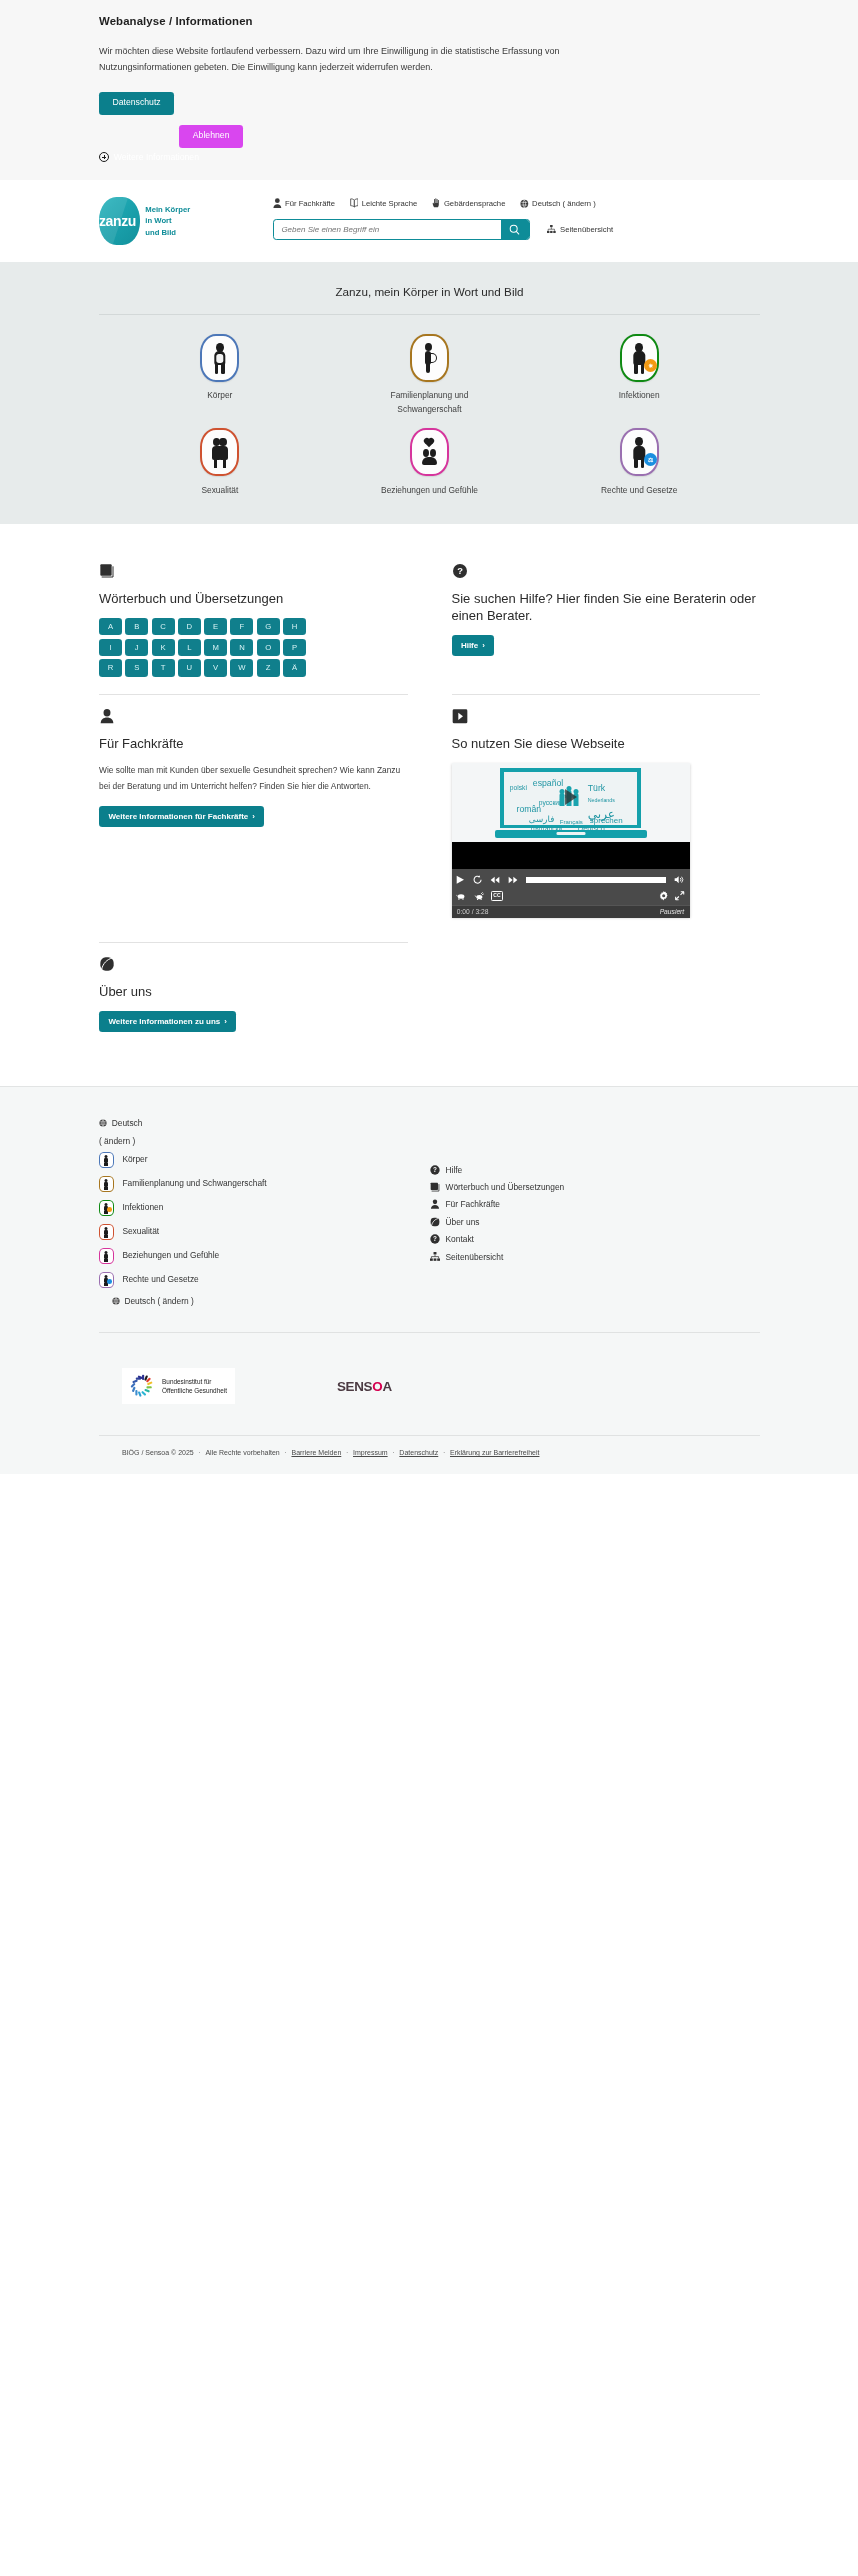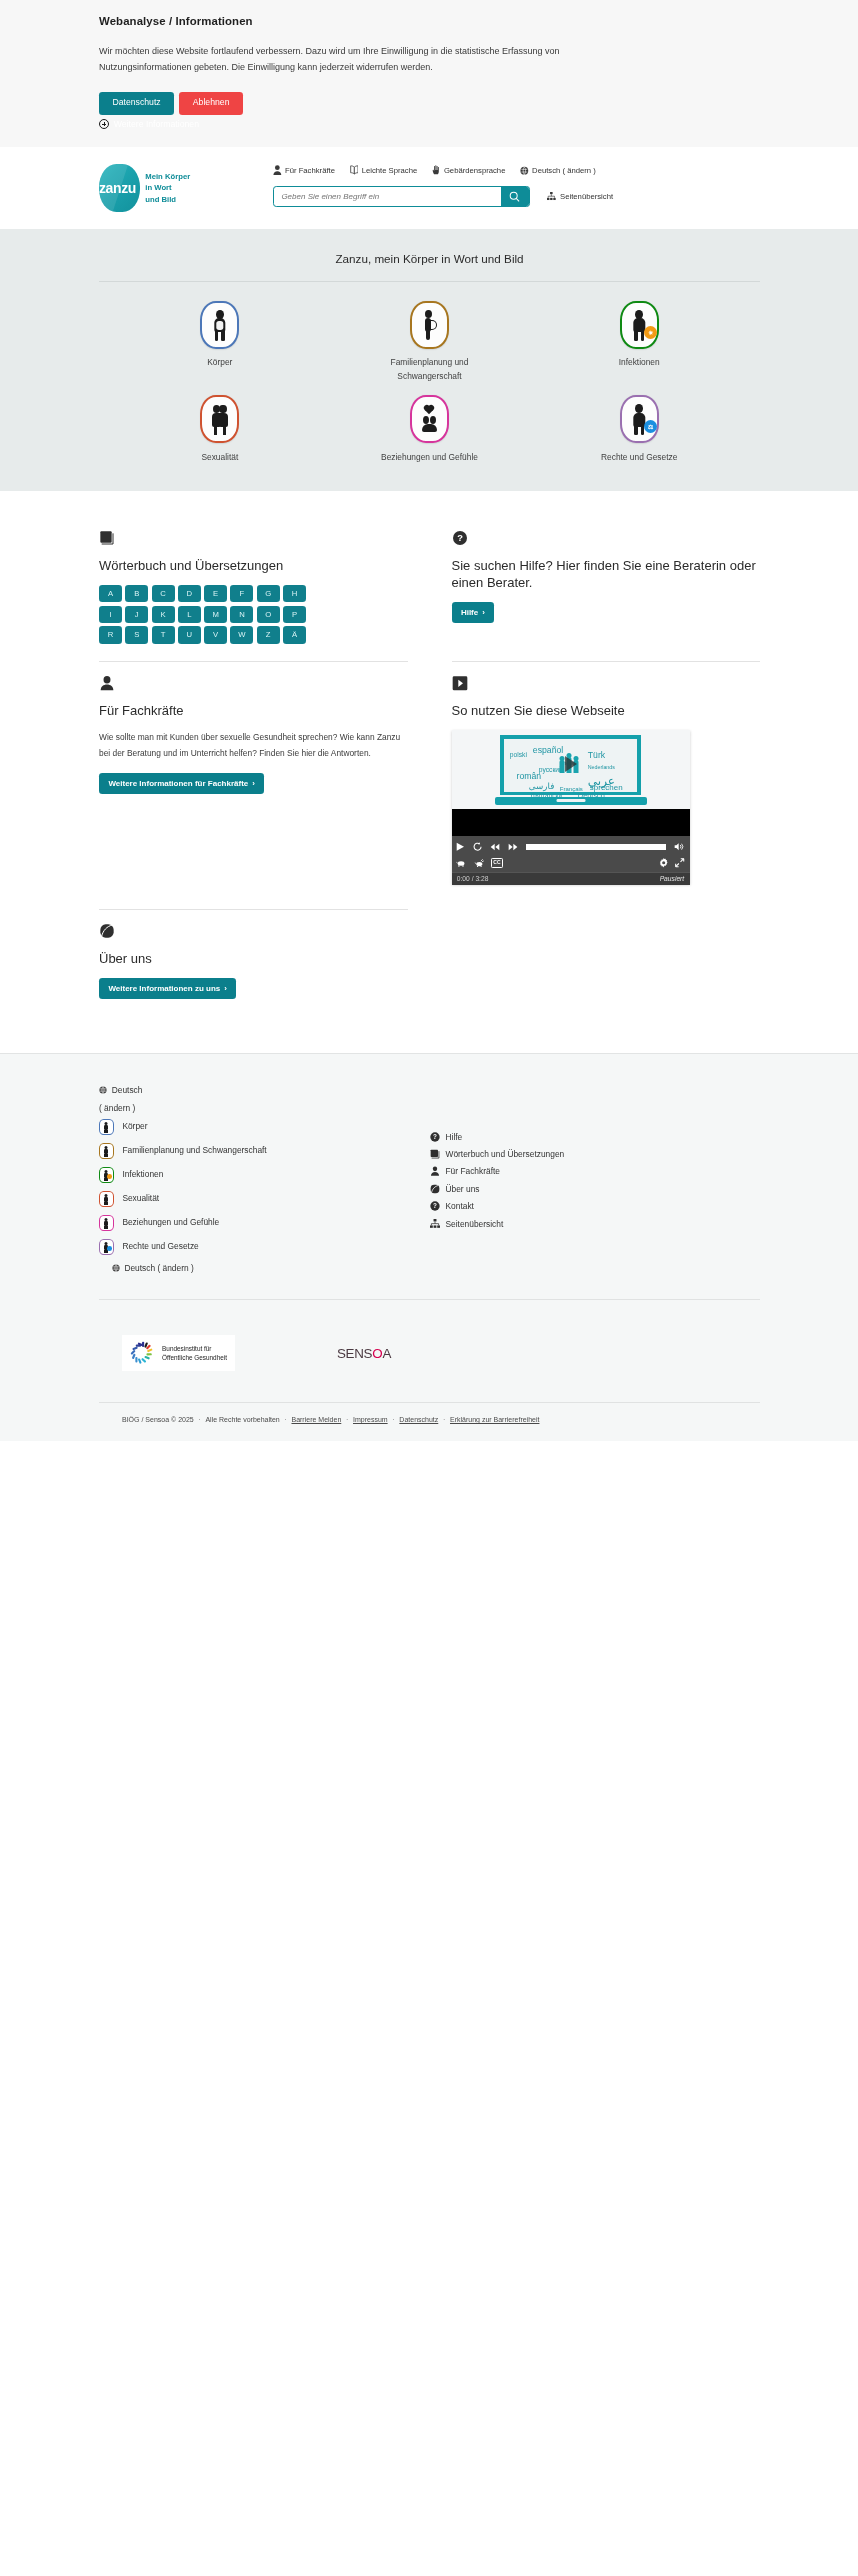--- a/index.html
+++ b/index.html
@@ -28,21 +28,21 @@
     font-size:9px; line-height:1.75; color:#3a3a3a;
     margin:0 0 16px 0; max-width:528px;
   }
   .consent-btns { display:flex; gap:5.3px; align-items:flex-start; }
   .btn-teal {
     background:#0b7f8c; color:#ffffff; border:none;
     border-radius:3.3px; padding:6.7px 13.4px 7.4px 13.4px;
     font-size:8.7px; font-family:"Liberation Sans", sans-serif;
     cursor:pointer; line-height:1.1;
   }
-  .btn-teal.lighter { background:#ef4444; }
+  .btn-teal.lighter { background:#d946ef;margin-top:33px; }
   .more-info {
     margin-top:4px; display:flex; align-items:center; gap:4.7px;
     font-size:8.7px; color:#ffffff;
   }
   .plus-circle {
     width:10px; height:10px; border:0.9px solid #1b1b1b;
     border-radius:50%; position:relative; flex:0 0 auto;
   }
   .plus-circle:before, .plus-circle:after {
     content:""; position:absolute; background:#1b1b1b;
@@ -254,21 +254,21 @@
   .mini-badge{position:absolute;right:0.7px;bottom:3.3px;width:4.7px;height:4.7px;border-radius:50%;}
   .foot-cat-label { font-size:8.4px; color:#333; line-height:1.7; }
   .foot-lang-indent { display:flex; align-items:center; gap:4px; font-size:8.4px; color:#333; padding-left:13.4px; }
   .foot-link { display:flex; align-items:center; gap:6px; font-size:8.4px; color:#333; margin-bottom:7.4px; cursor:pointer; }
   .foot-rule { width:661px; margin:25.4px auto 0 auto; height:0.7px; background:#e0e2e2; }
   .logos { width:661px; margin:0 auto; display:flex; align-items:center; gap:102px; padding:36px 0 31px 23px; }
   .biog-logo {
     background:#ffffff; padding:5.3px 8px; display:flex; align-items:center; gap:6.7px;
   }
   .biog-text { font-size:6.4px; line-height:1.45; color:#222; }
-  .sensoa { font-size:13.4px; font-weight:normal; color:#4b3a42; letter-spacing:-0.3px; display:flex; align-items:flex-start; }
+  .sensoa { font-size:13.4px; font-weight:bold; color:#4b3a42; letter-spacing:-0.3px; display:flex; align-items:flex-start; }
   .sensoa .o { color:#d6004f; }
   .legal-rule { width:661px; margin:0 auto; height:0.7px; background:#e0e2e2; }
   .legal {
     width:661px; margin:0 auto; padding:13.4px 0 17.4px 23px;
     font-size:7px; color:#4a4a4a; display:flex; align-items:center; gap:4.7px; flex-wrap:wrap;
   }
   .legal a { color:#4a4a4a; text-decoration:underline; }
   .legal .dot { color:#8a8a8a; }
   .tail { height:468px; background:#ffffff; }
 </style>

